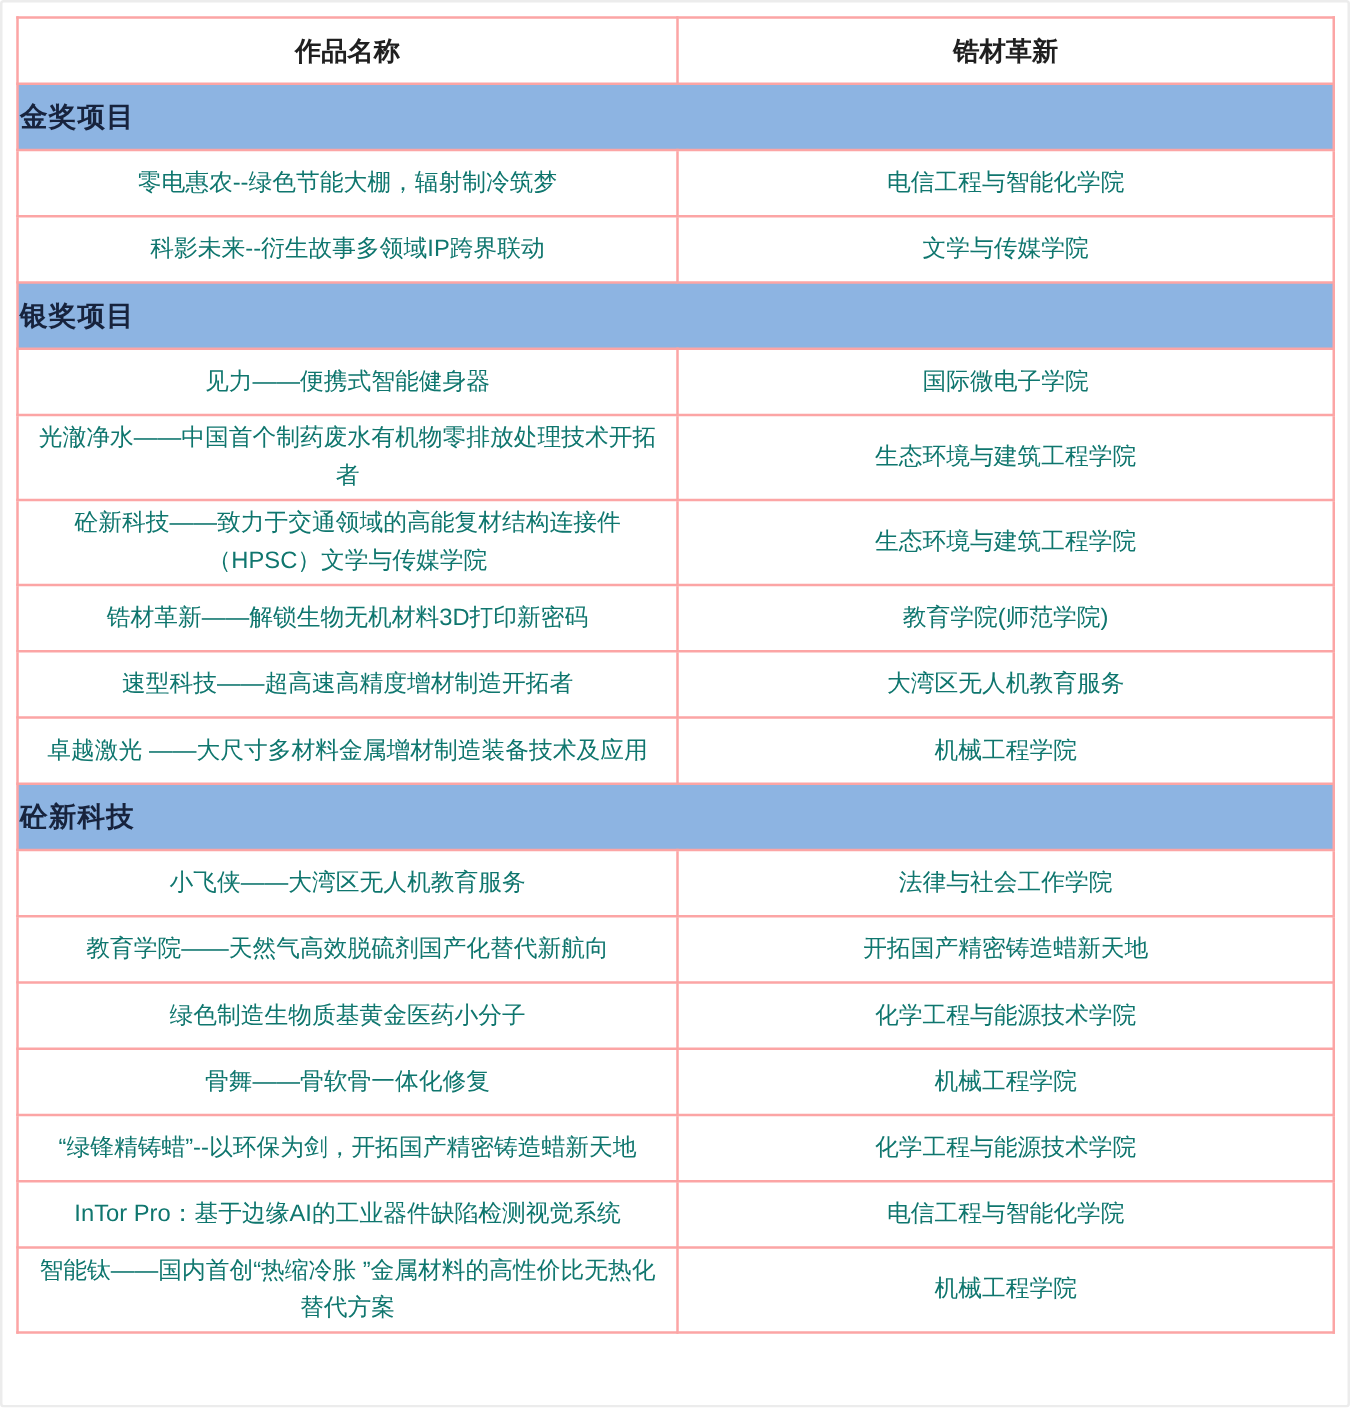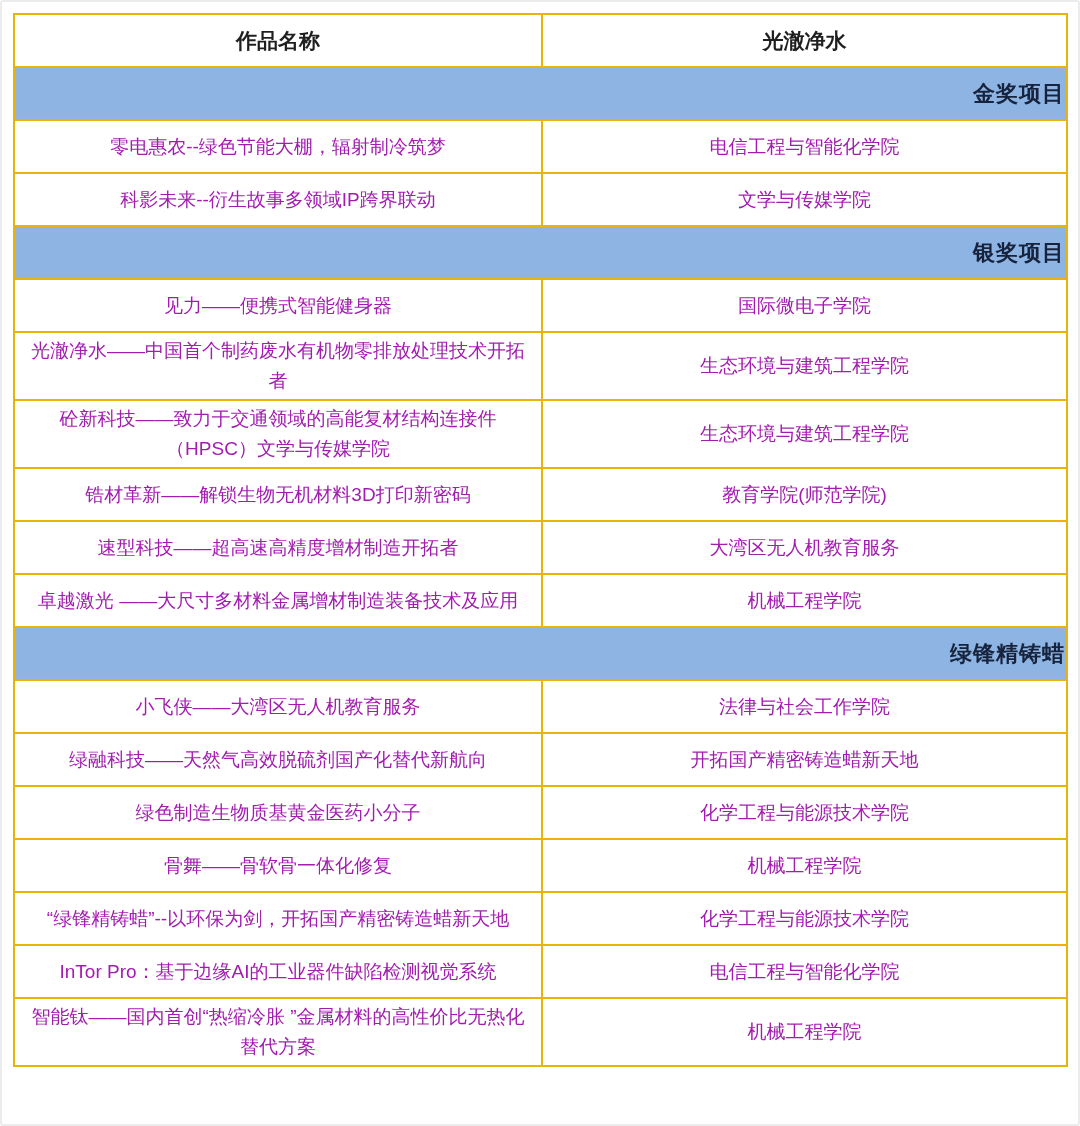--- a/index.html
+++ b/index.html
@@ -21,67 +21,67 @@
   table.awards {
     border-collapse: collapse;
     table-layout: fixed;
     margin: 13px 0 0 13px;
     width: 1053px;
   }
   table.awards col.c1 { width: 528px; }
   table.awards col.c2 { width: 525px; }
   table.awards th,
   table.awards td {
-    border: 2px solid #eab308;
+    border: 2px solid #fca5a5;
     box-sizing: border-box;
   }
   table.awards th {
     height: 53px;
     font-size: 21px;
     font-weight: bold;
     color: #1f1f1f;
     text-align: center;
     vertical-align: middle;
     background: #ffffff;
   }
   tr.section-row td {
     height: 53px;
     background: #8DB4E2;
-    text-align: right;
+    text-align: left;
     vertical-align: middle;
     font-size: 22px;
     font-weight: bold;
     color: #17233d;
     letter-spacing: 1px;
   }
   tr.data-row { height: 53px; }
   tr.data-row td {
     text-align: center;
     vertical-align: middle;
     font-size: 19px;
     line-height: 30px;
-    color: #a21caf;
+    color: #0f766e;
     background: #ffffff;
     padding: 3px 8px;
   }
 </style>
 </head>
 <body>
 
 <div class="page-frame"></div>
 
 <table class="awards">
   <colgroup>
     <col class="c1">
     <col class="c2">
   </colgroup>
   <thead>
     <tr>
       <th>作品名称</th>
-      <th>光澈净水</th>
+      <th>锆材革新</th>
     </tr>
   </thead>
   <tbody>
       <tr class="section-row">
         <td colspan="2">金奖项目</td>
       </tr>
       <tr class="data-row">
         <td>零电惠农--绿色节能大棚，辐射制冷筑梦</td>
         <td>电信工程与智能化学院</td>
       </tr>
@@ -110,28 +110,28 @@
       </tr>
       <tr class="data-row">
         <td>速型科技——超高速高精度增材制造开拓者</td>
         <td>大湾区无人机教育服务</td>
       </tr>
       <tr class="data-row">
         <td>卓越激光 ——大尺寸多材料金属增材制造装备技术及应用</td>
         <td>机械工程学院</td>
       </tr>
       <tr class="section-row">
-        <td colspan="2">绿锋精铸蜡</td>
+        <td colspan="2">砼新科技</td>
       </tr>
       <tr class="data-row">
         <td>小飞侠——大湾区无人机教育服务</td>
         <td>法律与社会工作学院</td>
       </tr>
       <tr class="data-row">
-        <td>绿融科技——天然气高效脱硫剂国产化替代新航向</td>
+        <td>教育学院——天然气高效脱硫剂国产化替代新航向</td>
         <td>开拓国产精密铸造蜡新天地</td>
       </tr>
       <tr class="data-row">
         <td>绿色制造生物质基黄金医药小分子</td>
         <td>化学工程与能源技术学院</td>
       </tr>
       <tr class="data-row">
         <td>骨舞——骨软骨一体化修复</td>
         <td>机械工程学院</td>
       </tr>

